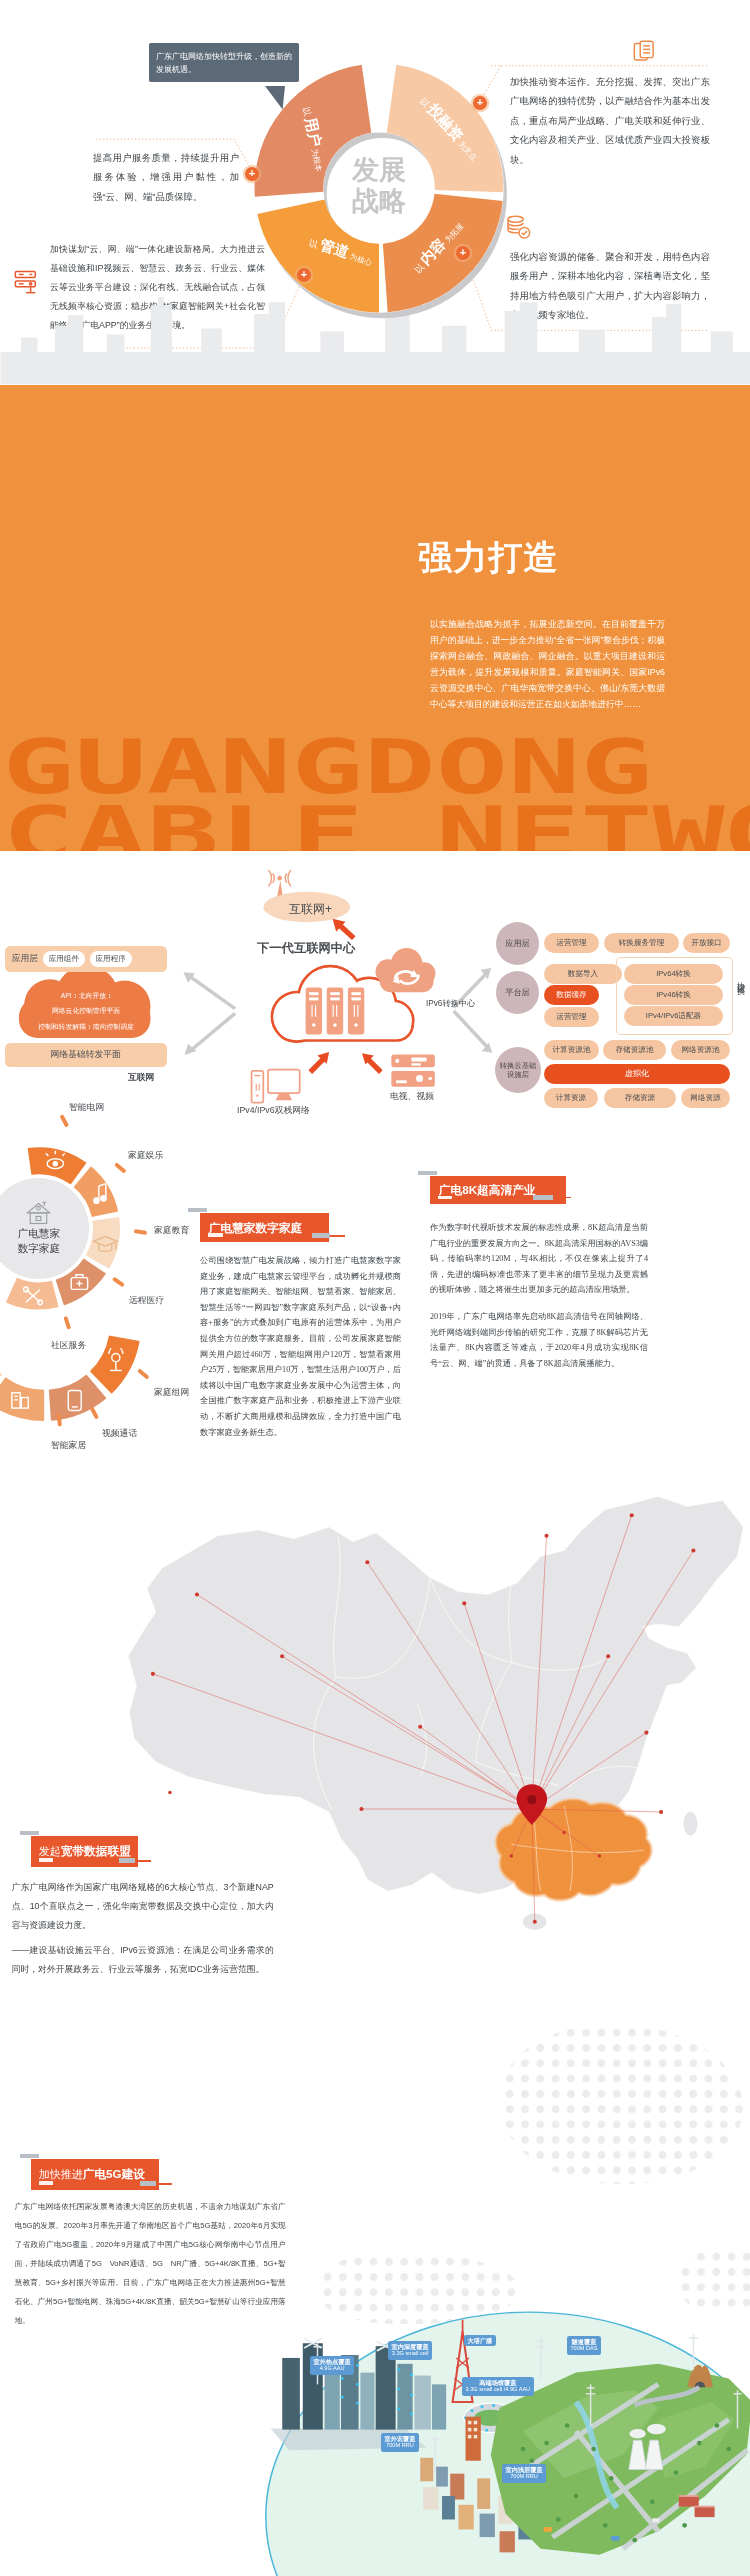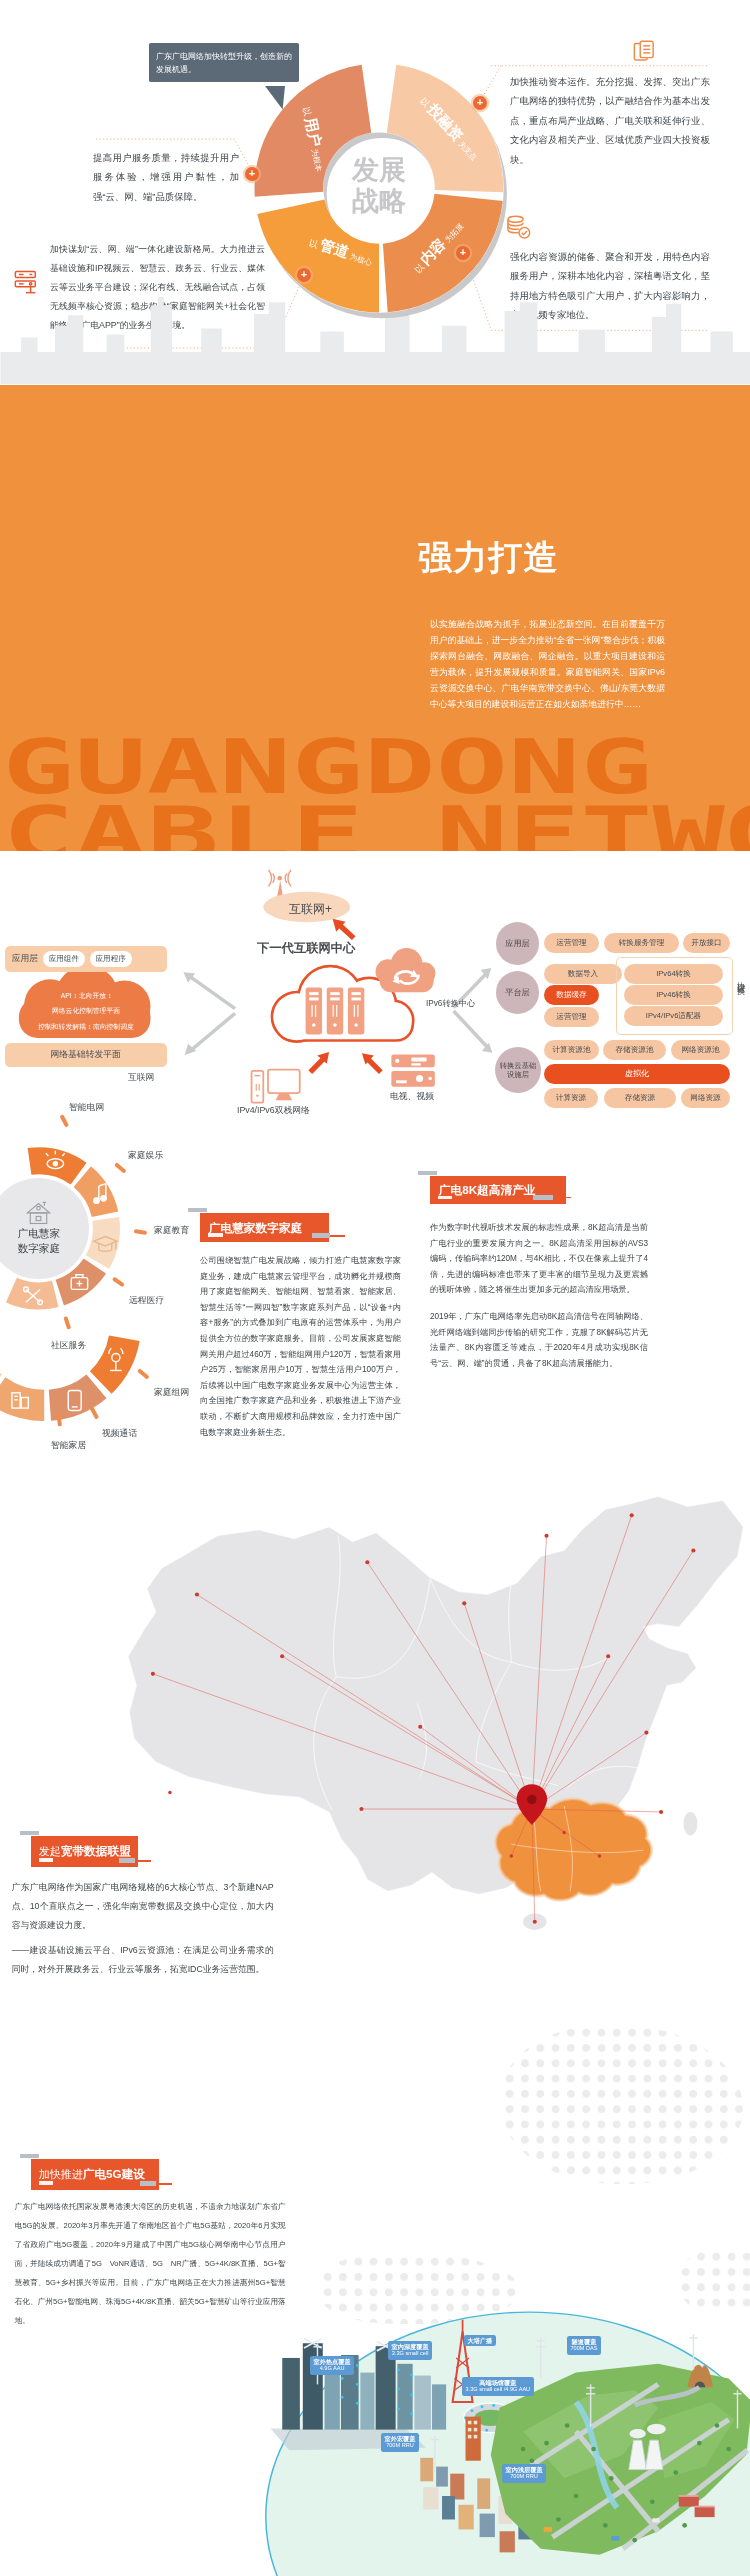--- a/index.html
+++ b/index.html
@@ -42,21 +42,21 @@
   .whitepill{display:inline-block;background:#fff;border-radius:8.2px;height:16.4px;line-height:16.4px;
              padding:0 5.9px;font-size:7.6px;margin-left:4.7px;}
   .lbl{position:absolute;font-size:8.8px;color:#474b4f;white-space:nowrap;}
   
   .shlbl{position:absolute;font-size:8.8px;color:#474b4f;white-space:nowrap;z-index:3;}
   .shdash{position:absolute;width:13px;height:3.5px;border-radius:1.8px;background:#ef8c4c;z-index:3;}
   .center-circle{position:absolute;left:-11.7px;top:1178px;width:101px;height:101px;border-radius:50%;
         background:#e8e8ea;display:flex;flex-direction:column;align-items:center;justify-content:center;z-index:2;}
   .center-circle .cname{font-size:10.6px;font-weight:normal;color:#3b3f45;line-height:15.3px;}
   
-  .p14{font-size:8.2px;line-height:15.6px;}
+  .p14{font-size:8.2px;line-height:15.6px;font-family:Liberation Serif, serif;}
   .p15{font-size:8.8px;line-height:19px;}
   .p13{font-size:7.6px;line-height:19px;}
   
   .citylbl{position:absolute;background:#5b9ad2;color:#fff;border-radius:2.3px;text-align:center;
            padding:1.8px 3.5px;z-index:6;line-height:7.6px;}
   .citylbl .ct{font-size:6.2px;font-weight:bold;display:block;}
   .citylbl .cs{font-size:5.6px;display:block;}
   .citylbl .cs:empty{display:none;}
   
   .dots{position:absolute;background-image:radial-gradient(circle,#ebebed 3.8px,transparent 4.2px);
@@ -293,21 +293,21 @@
     <span class="whitepill">应用程序</span>
   </div>
   <div class="abs" style="left:13px;top:988px;width:146px;color:#fff;font-size:6.8px;line-height:15.3px;text-align:center;z-index:2;">
     <div>API ↕ 北向开放 ↕</div>
     <div>网络云化控制管理平面</div>
     <div>控制和转发解耦 ↕ 南向控制调度</div>
   </div>
   <div class="peachbox" style="left:4.7px;top:1043px;width:162px;height:23.5px;line-height:23.5px;text-align:center;font-size:8.8px;z-index:2;">
     <span>网络基础转发平面</span>
   </div>
-  <div class="lbl" style="left:128px;top:1072px;z-index:2;">互联网</div>
+  <div class="lbl" style="left:128px;top:1072px;z-index:2;font-weight:bold;">互联网</div>
 
   <div class="lcirc" style="left:496px;top:922px;width:43px;height:43px;z-index:2;">
       <span>应用层</span>
     </div>
   <div class="lcirc" style="left:496px;top:971px;width:43px;height:43px;z-index:2;">
       <span>平台层</span>
     </div>
   <div class="lcirc" style="left:495px;top:1047px;width:46px;height:46px;font-size:7.3px;line-height:9.4px;z-index:2;padding:2.3px;box-sizing:border-box;">
       <span>转换云基础设施层</span>
     </div>

